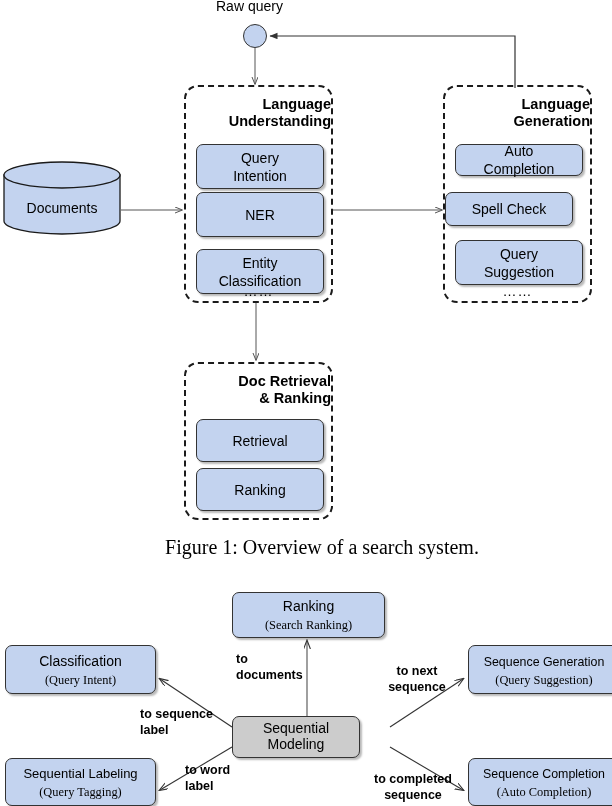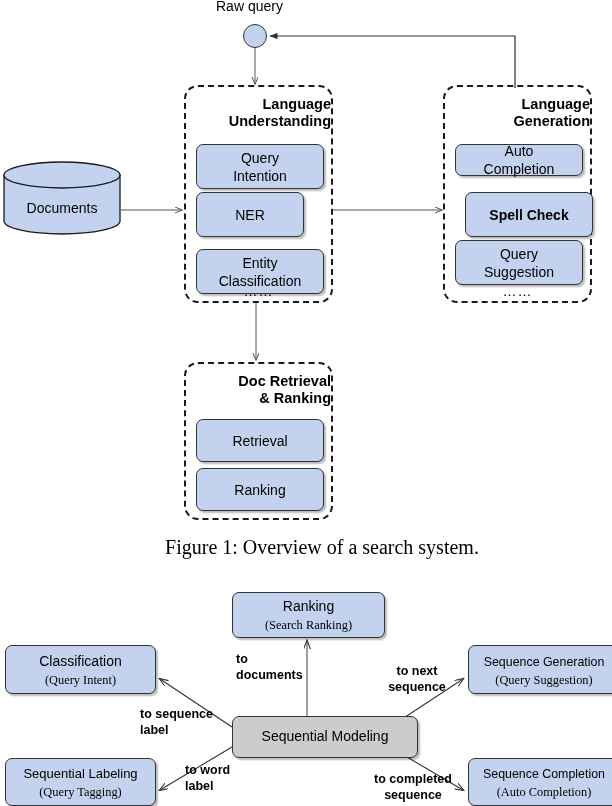--- a/index.html
+++ b/index.html
@@ -73,21 +73,21 @@
       <span>Understanding</span>
     </div>
 
     <div class="node blue" style="left:10px;top:57px;width:128px;height:45px;">
       <div>
         <span class="n14">Query</span><br>
         <span class="n14">Intention</span>
       </div>
     </div>
 
-    <div class="node blue" style="left:10px;top:105px;width:108px;height:45px;">
+    <div class="node blue" style="left:10px;top:105px;width:128px;height:45px;">
       <div>
         <span class="n14">NER</span>
       </div>
     </div>
 
     <div class="node blue" style="left:10px;top:162px;width:128px;height:45px;">
       <div>
         <span class="n14">Entity</span><br>
         <span class="n14">Classification</span>
       </div>
@@ -102,21 +102,21 @@
       <span>Generation</span>
     </div>
 
     <div class="node blue" style="left:10px;top:57px;width:128px;height:32px;">
       <div>
         <span class="n14">Auto</span><br>
         <span class="n14">Completion</span>
       </div>
     </div>
 
-    <div class="node blue" style="left:20px;top:105px;width:128px;height:45px;font-weight:bold;">
+    <div class="node blue" style="left:0;top:105px;width:128px;height:34px;">
       <div>
         <span class="n14">Spell Check</span>
       </div>
     </div>
 
     <div class="node blue" style="left:10px;top:153px;width:128px;height:45px;">
       <div>
         <span class="n14">Query</span><br>
         <span class="n14">Suggestion</span>
       </div>
@@ -195,21 +195,21 @@
     </div>
   </div>
 
   <div class="node blue" style="left:468px;top:758px;width:152px;height:48px;">
     <div>
       <span class="n12">Sequence Completion</span><br>
       <span class="sub">(Auto Completion)</span>
     </div>
   </div>
 
-  <div class="node gray" style="left:232px;top:716px;width:186px;height:42px;">
+  <div class="node gray" style="left:232px;top:716px;width:128px;height:42px;">
     <span class="n14">Sequential Modeling</span>
   </div>
 
   <div class="elabel" style="left:236px;top:652px;width:64px;">
     <span>to</span><br>
     <span>documents</span>
   </div>
 
   <div class="elabel" style="left:140px;top:707px;">
     <span>to sequence</span><br>

